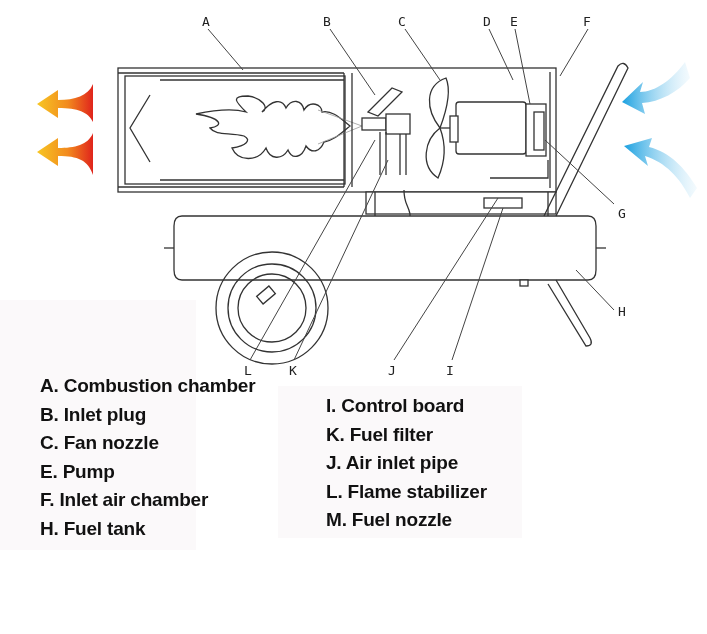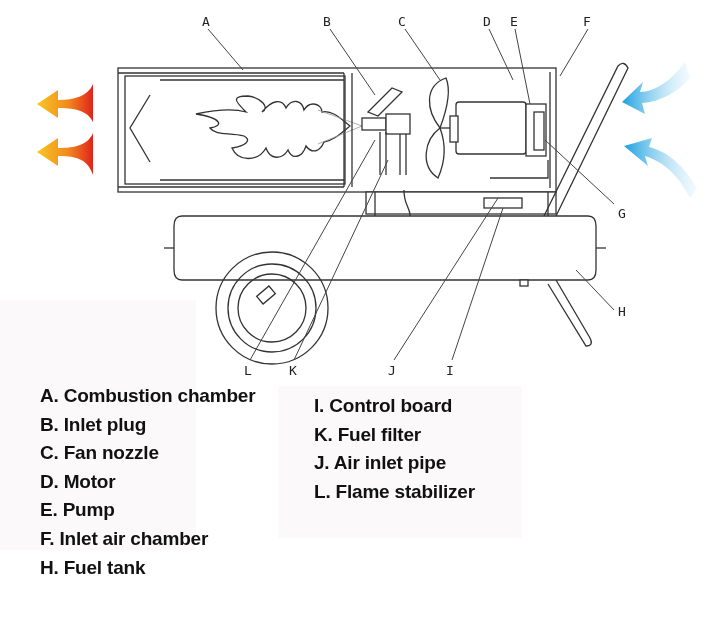--- a/index.html
+++ b/index.html
@@ -2,22 +2,22 @@
 <html><head>
 <meta charset="utf-8">
 <style>
   html, body { margin: 0; padding: 0; background: #ffffff; }
   body { width: 707px; height: 634px; position: relative; overflow: hidden; font-family: "Liberation Sans", sans-serif; }
   #diagram { position: absolute; left: 0; top: 0; width: 707px; height: 390px; }
   .callout { font-family: "DejaVu Sans Mono", monospace; font-size: 13px; fill: #222; }
   .legend-panel { position: absolute; background: #fbf9fa; }
   .legend-col { position: absolute; margin: 0; padding: 0; list-style: none; }
   .legend-col li { font-family: "Liberation Sans", sans-serif; font-weight: bold; font-size: 19px; color: #111; height: 28.6px; line-height: 28px; white-space: nowrap; letter-spacing: -0.2px; }
-  #legend-left { left: 40px; top: 382px; }
-  #legend-right { left: 314px; top: 392px; }
+  #legend-left { left: 40px; top: 372px; }
+  #legend-right { left: 326px; top: 392px; }
 </style>
 </head>
 <body>
 
 <svg id="diagram" viewBox="0 0 707 390" xmlns="http://www.w3.org/2000/svg">
   <defs>
     <linearGradient id="hotGrad" x1="0" y1="0" x2="1" y2="0">
       <stop offset="0" stop-color="#f7c623"></stop>
       <stop offset="0.55" stop-color="#f28a1e"></stop>
       <stop offset="1" stop-color="#e0241c"></stop>
@@ -131,24 +131,24 @@
   <text class="callout" x="446" y="375">I</text>
 </svg>
 
 <div class="legend-panel" style="left:0;top:300px;width:196px;height:250px;"></div>
 <div class="legend-panel" style="left:278px;top:386px;width:244px;height:152px;"></div>
 
 <ul class="legend-col" id="legend-left">
   <li>A. Combustion chamber</li>
   <li>B. Inlet plug</li>
   <li>C. Fan nozzle</li>
-  <li>D. Motor</li>
   <li>E. Pump</li>
   <li>F. Inlet air chamber</li>
   <li>H. Fuel tank</li>
 </ul>
 
 <ul class="legend-col" id="legend-right">
   <li>I. Control board</li>
   <li>K. Fuel filter</li>
   <li>J. Air inlet pipe</li>
   <li>L. Flame stabilizer</li>
+  <li>M. Fuel nozzle</li>
 </ul>
 
 </body></html>

